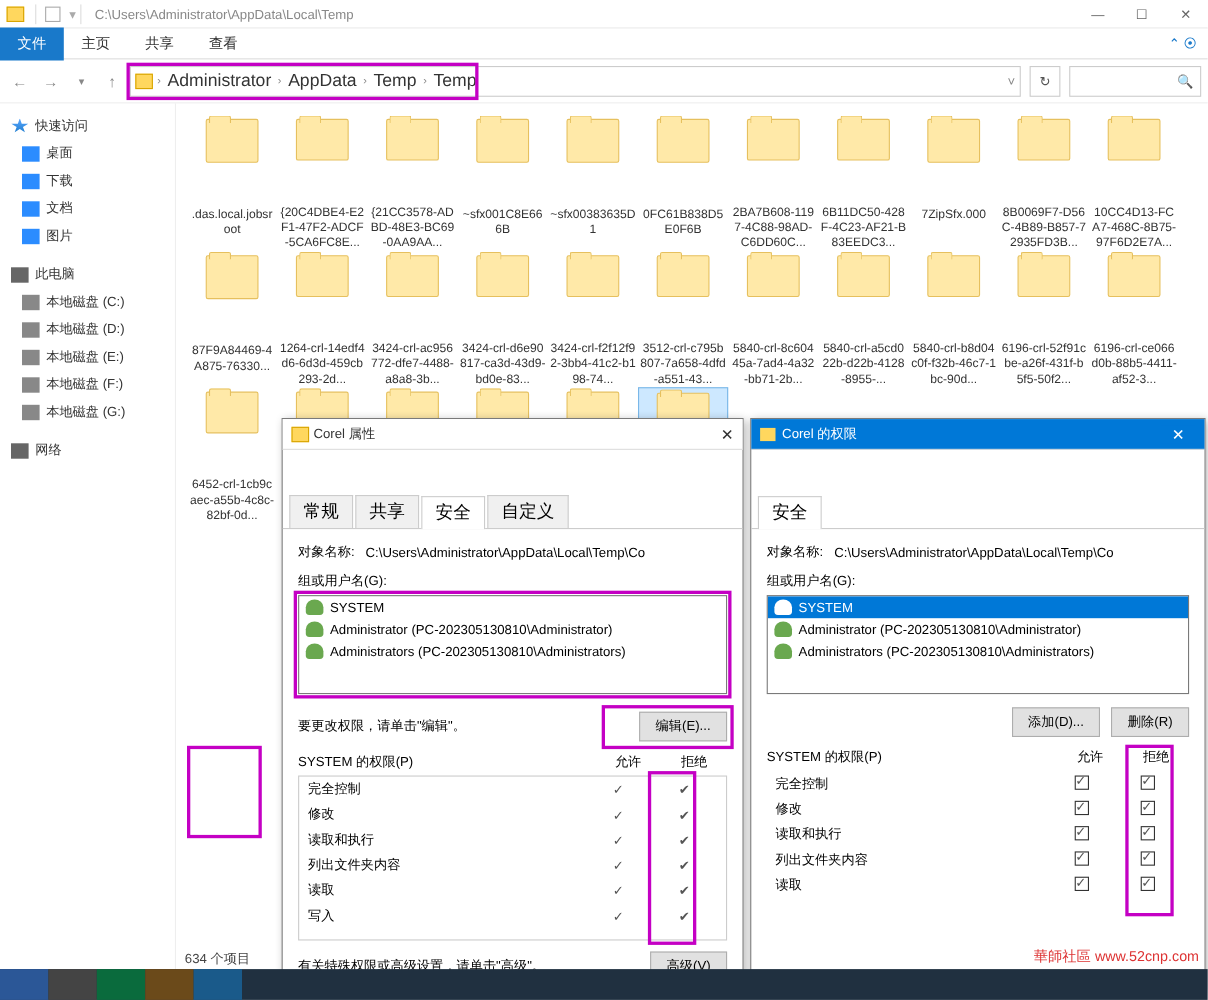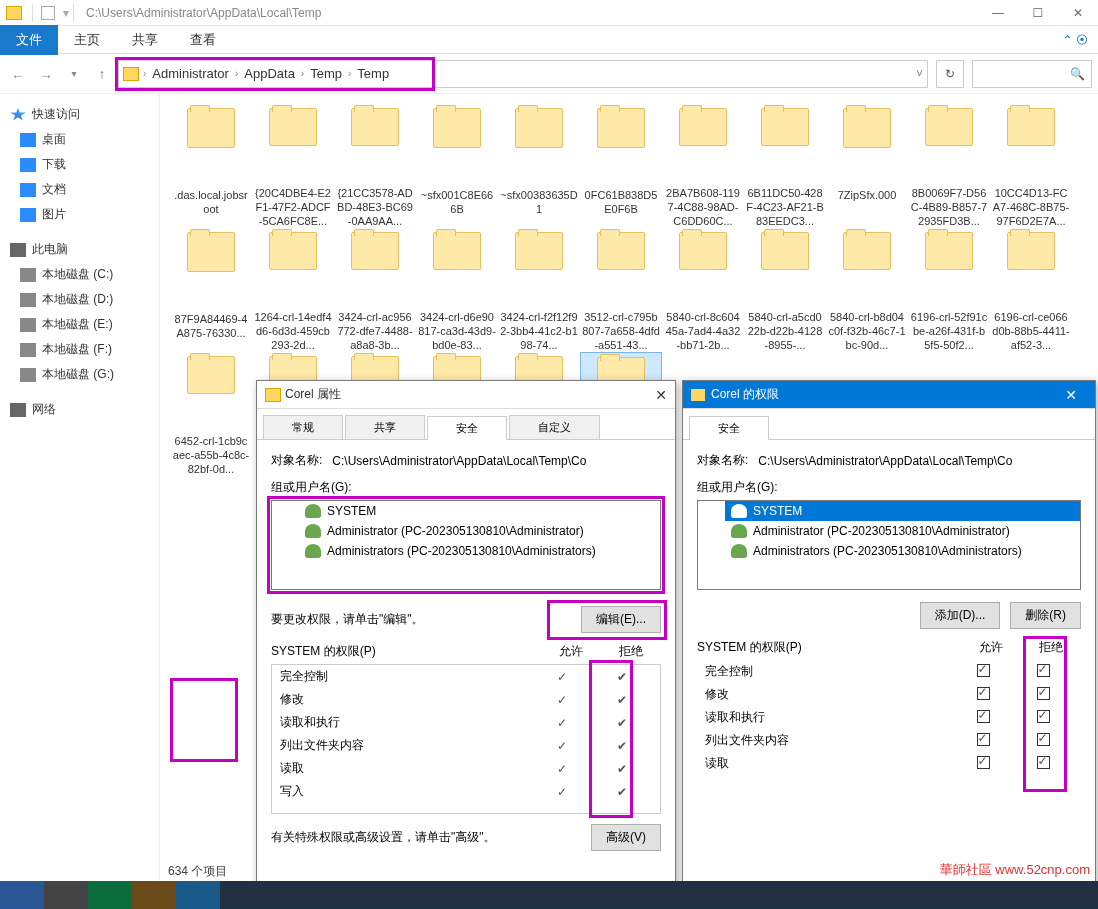--- a/index.html
+++ b/index.html
@@ -17,21 +17,21 @@
 .ribbon { height: 28px; display: flex; align-items: center; background: #fff; border-bottom: 1px solid #ddd; }
 .ribbon .file-tab { background: #1979ca; color: #fff; padding: 6px 16px; font-size: 13px; }
 .ribbon .tab { padding: 6px 16px; font-size: 13px; color: #333; }
 
 
 .navbar { height: 40px; display: flex; align-items: center; padding: 4px 6px; gap: 4px; border-bottom: 1px solid #eee; }
 .nav-arrow { width: 24px; height: 24px; display: flex; align-items: center; justify-content: center; color: #888; font-size: 14px; }
 .breadcrumb-box { flex: 1; height: 28px; border: 1px solid #ccc; display: flex; align-items: center; padding: 0 4px; position: relative; }
 .hl-box { position: absolute; border: 3px solid #c400c4; pointer-events: none; }
 .crumb-ic { width: 16px; height: 14px; background: #ffd75e; border: 1px solid #d9a500; margin-right: 4px; }
-.crumb { padding: 0 6px; font-size: 13px; color: #333; }
+.crumb { padding: 0 6px; font-size: 16px; color: #333; }
 .crumb-sep { color: #888; font-size: 10px; }
 .refresh-box, .search-box { width: 28px; height: 28px; border: 1px solid #ccc; margin-left: 4px; display: flex; align-items: center; justify-content: center; color: #555; }
 .search-box { width: 120px; justify-content: flex-end; padding-right: 6px; }
 
 
 .main { display: flex; height: 790px; }
 .sidebar { width: 160px; border-right: 1px solid #eee; padding: 8px 0; }
 .sb-item { display: flex; align-items: center; padding: 4px 10px 4px 20px; gap: 6px; font-size: 12px; color: #333; }
 .sb-item.head { font-weight: normal; padding-left: 10px; }
 .sb-ic { width: 16px; height: 14px; display: inline-block; }
@@ -54,25 +54,25 @@
 
 .status { position: absolute; bottom: 4px; left: 8px; font-size: 12px; color: #444; display: flex; gap: 30px; }
 
 
 .dialog { position: absolute; background: #fff; border: 1px solid #7a7a7a; box-shadow: 2px 2px 8px rgba(0,0,0,.3); }
 .dlg-title { height: 28px; background: #fff; display: flex; align-items: center; padding: 0 8px; font-size: 12px; color: #333; border-bottom: 1px solid #ddd; }
 .dlg-title.blue { background: #0078d7; color: #fff; }
 .dlg-title .close { margin-left: auto; font-size: 14px; color: inherit; }
 .dlg-title.blue .close { background: #0078d7; padding: 0 10px; }
 .dlg-tabs { display: flex; border-bottom: 1px solid #ccc; padding: 6px 6px 0; gap: 2px; }
-.dlg-tab { padding: 4px 28px; border: 1px solid #ccc; border-bottom: none; background: #f0f0f0; font-size: 11px; }
+.dlg-tab { padding: 4px 12px; border: 1px solid #ccc; border-bottom: none; background: #f0f0f0; font-size: 16px; margin-top: 35px; }
 .dlg-tab.active { background: #fff; position: relative; top: 1px; }
 .dlg-body { padding: 12px 14px; }
 .row { display: flex; align-items: center; gap: 10px; font-size: 12px; margin-bottom: 10px; }
-.user-list { border: 1px solid #7a7a7a; height: 90px; overflow: auto; font-size: 12px; padding-left: 27px; }
+.user-list { border: 1px solid #7a7a7a; height: 90px; overflow: auto; font-size: 12px; }
 .user-row { display: flex; align-items: center; gap: 6px; padding: 3px 6px; }
 .user-row.sel { background: #0078d7; color: #fff; }
 .user-ic { width: 16px; height: 14px; background: #6aa84f; border-radius: 50% 50% 20% 20%; }
 .perm-head { display: flex; font-size: 12px; margin: 10px 0 4px; }
 .perm-head .c1 { flex: 1; }
 .perm-head .c2, .perm-head .c3 { width: 60px; text-align: center; }
 .perm-list { border: 1px solid #ccc; height: 150px; overflow: auto; }
 .perm-row { display: flex; align-items: center; padding: 3px 8px; font-size: 12px; }
 .perm-row .c1 { flex: 1; }
 .perm-row .c2, .perm-row .c3 { width: 60px; text-align: center; color: #555; }

